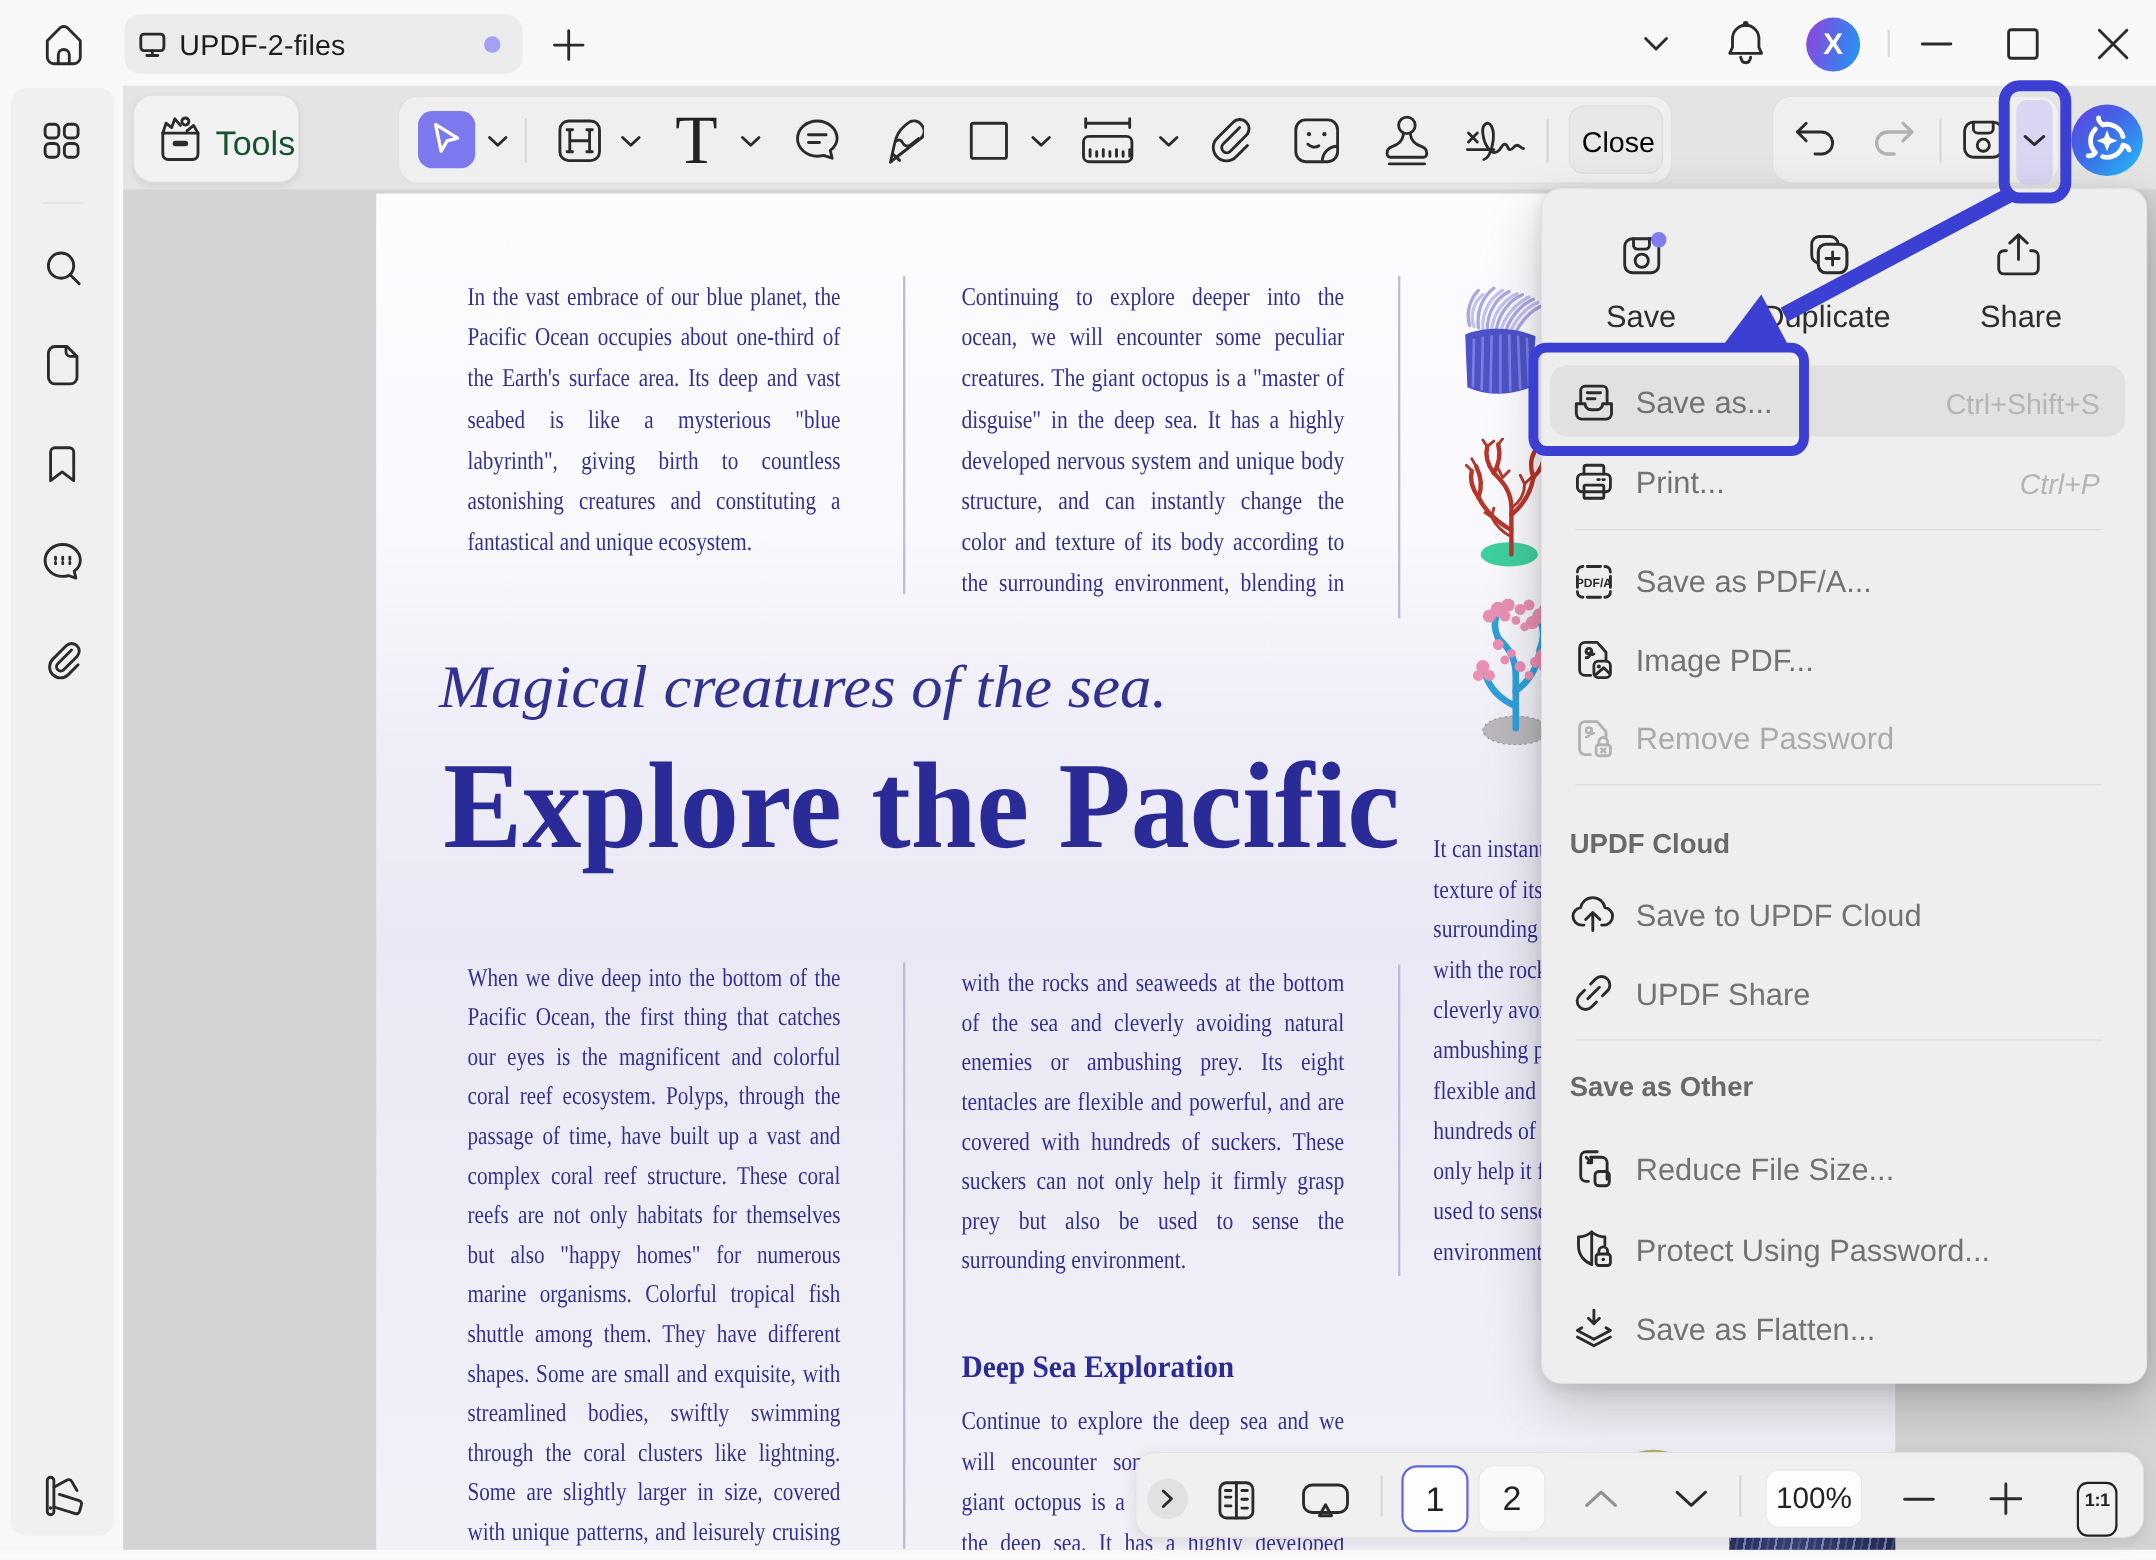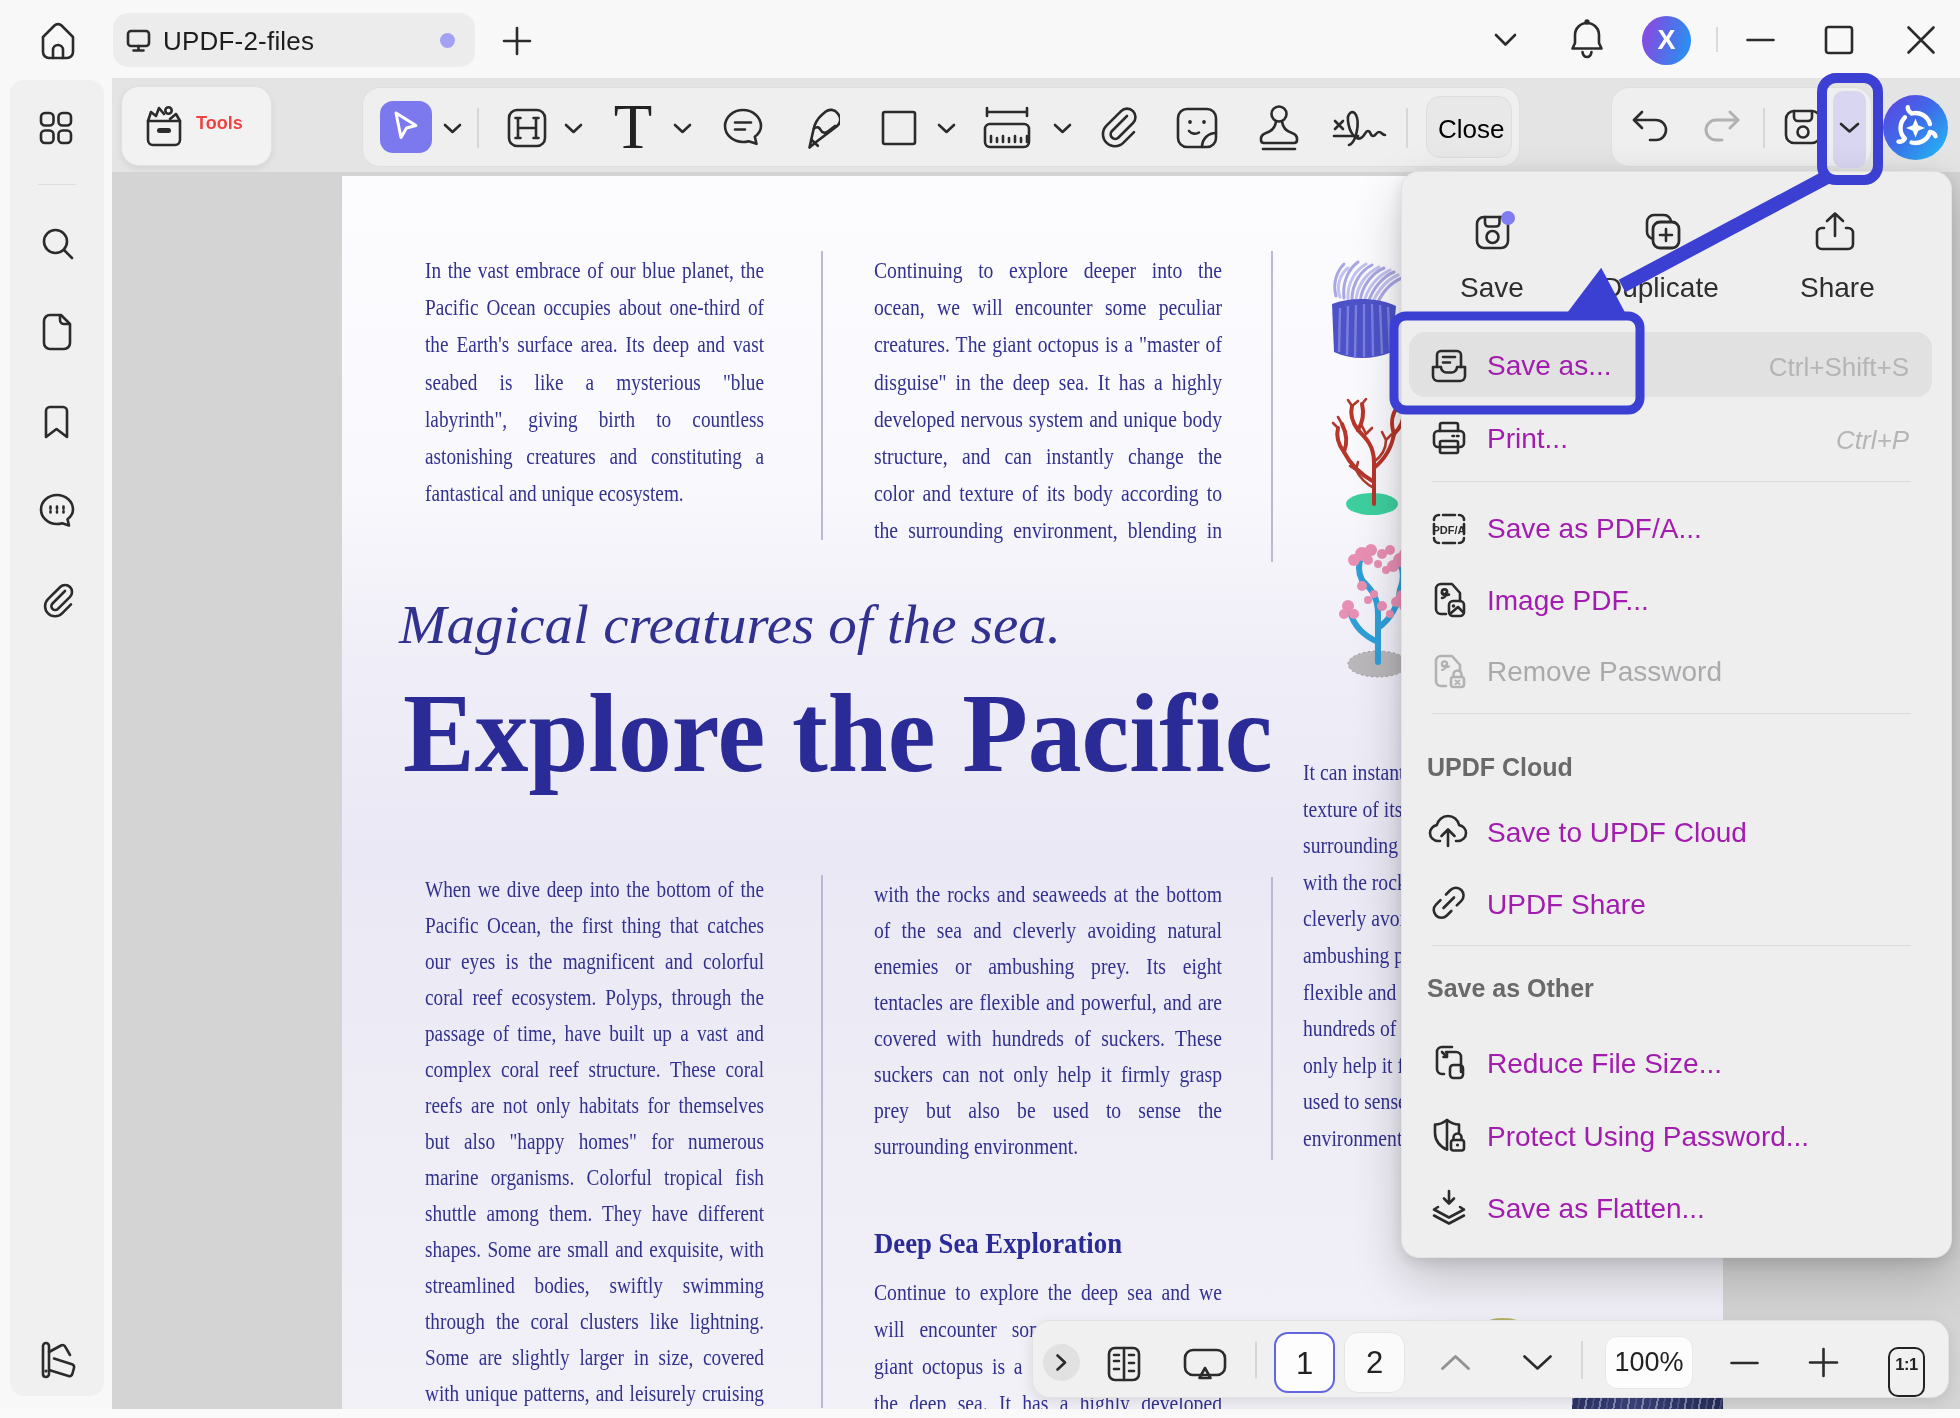--- a/index.html
+++ b/index.html
@@ -15,21 +15,21 @@
   #tabtext { left:163px; top:26px; font-size:26px; color:#1d1d1d; letter-spacing:0.2px;}
   #tabdot { left:440px; top:33px; width:15px; height:15px; border-radius:50%; background:#a3a2f2; }
 
   
   #sidebar { left:10px; top:80px; width:94px; height:1316px; background:#f1f0f1; border-radius:14px; }
   .sbdiv { left:38px; top:184px; width:38px; height:1px; background:#e0dfe0; position:absolute; }
 
   
   #strip { left:112px; top:78px; width:1848px; height:94px; background:#e5e4e5; }
   #toolsbtn { left:121px; top:86px; width:151px; height:80px; background:#f3f2f3; border-radius:18px; border:1px solid #e2e1e2; box-shadow:0 3px 6px rgba(0,0,0,.07); }
-  #toolstext { left:196px; top:113px; font-size:18px; font-weight:bold; color:#ef4444; }
+  #toolstext { left:196px; top:113px; font-size:31px; font-weight:normal; color:#14532d; }
   #maintb { left:362px; top:87px; width:1158px; height:80px; background:#f0eff0; border-radius:18px; border:1px solid #e0dfe0; }
   #cursorbtn { left:380px; top:101px; width:52px; height:52px; background:#7b79ed; border-radius:13px; }
   #closebtn { left:1426px; top:96px; width:86px; height:62px; background:#e9e8e9; border-radius:14px; border:1px solid #dedddd; }
   #closetext { left:1438px; top:114px; font-size:26px; color:#000000; }
   #righttb { left:1611px; top:87px; width:261px; height:80px; background:#f0eff0; border-radius:18px; border:1px solid #e0dfe0; }
   .tbdiv { position:absolute; width:2px; background:#d8d7d8; }
 
   
   #canvas { left:112px; top:172px; width:1944px; height:1237px; background:#d5d4d5; overflow:hidden; }
   #page { position:absolute; left:230px; top:4px; width:1381px; height:1233px;
@@ -39,21 +39,21 @@
   .jl { text-align:justify; text-align-last:justify; }
   .vdiv { position:absolute; width:2px; background:#b9b8d6; }
 
   
   #bottomwhite { left:0; top:1409px; width:1960px; height:9px; background:#fbfafb; }
 
   
   #menu { left:1401px; top:171px; width:551px; height:1087px; background:#efeeef; border-radius:18px;
           border:1px solid #e3e2e3; box-shadow:0 20px 50px rgba(0,0,0,.20), 0 4px 14px rgba(0,0,0,.10); }
   .mlabel { position:absolute; font-size:28px; color:#2e2e2e; }
-  .mrow { position:absolute; left:85px; font-size:28px; color:#a21caf; }
+  .mrow { position:absolute; left:85px; font-size:28px; color:#737373; }
   .mshort { position:absolute; font-size:26px; color:#b5b4b6; }
   .mhead { position:absolute; left:25px; font-size:25px; font-weight:bold; color:#6a696a; }
   .mdiv { position:absolute; left:30px; width:479px; height:1px; background:#dcdbdc; }
   #pill { position:absolute; left:7px; top:160px; width:523px; height:65px; background:#e2e1e2; border-radius:16px; }
 
   
   #bbar { left:1032px; top:1320px; width:917px; height:78px; background:#f1f0f1; border-radius:18px; border:1px solid #e3e2e3; box-shadow:0 4px 14px rgba(0,0,0,.10); }
   .pgbtn { position:absolute; top:11px; width:61px; height:61px; border-radius:14px; text-align:center; font-size:31px; color:#222; line-height:59px; }
   #pg1 { left:241px; background:#fdfdfe; border:2.5px solid #6165de; }
   #pg2 { left:311px; background:#fafafa; border:1px solid #e7e6e7; }

